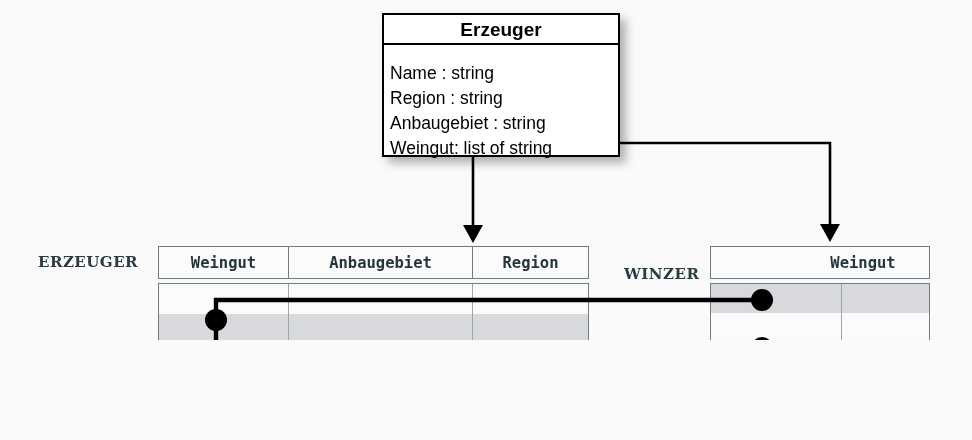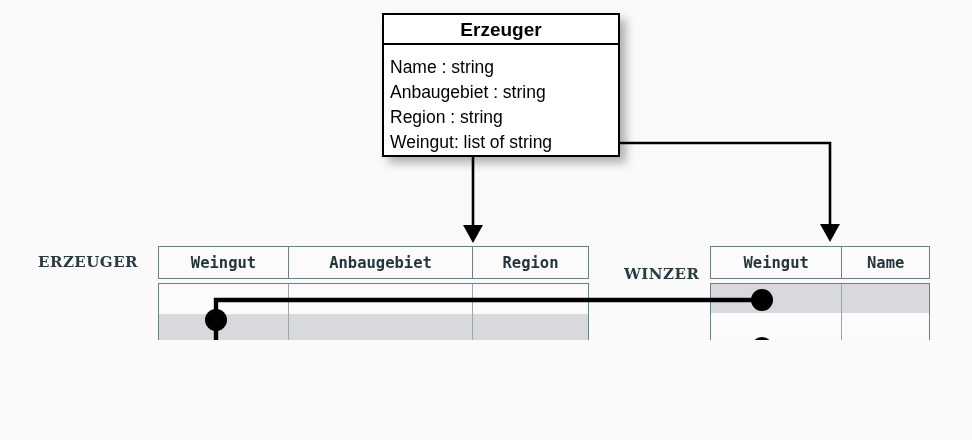--- a/index.html
+++ b/index.html
@@ -34,21 +34,21 @@
     line-height: 30px;
     text-align: center;
     font-weight: bold;
     font-size: 19px;
     color: #000;
     border-bottom: 2px solid #000;
     box-sizing: border-box;
     font-family: "Liberation Sans", sans-serif;
   }
   #uml-attrs {
-    padding: 10px 0 0 6px;
+    padding: 16px 0 0 6px;
   }
   .uml-attr {
     font-size: 17.5px;
     line-height: 25px;
     color: #000;
     white-space: nowrap;
     font-family: "Liberation Sans", sans-serif;
   }
 
   
@@ -150,22 +150,22 @@
 
     <g>
       <path d="M 607 143 L 830 143 L 830 232" fill="none" stroke="#000000" stroke-width="2.6" marker-end="url(#arrowhead)"></path>
     </g>
   </svg>
 
   <div id="uml-box">
     <div id="uml-title">Erzeuger</div>
     <div id="uml-attrs">
       <div class="uml-attr">Name : string</div>
+      <div class="uml-attr">Region : string</div>
       <div class="uml-attr">Anbaugebiet : string</div>
-      <div class="uml-attr">Region : string</div>
       <div class="uml-attr">Weingut: list of string</div>
     </div>
   </div>
 
   <div class="tbl-label" id="label-erzeuger">ERZEUGER</div>
 
   <div class="tbl-head" id="erz-head">
     <div class="hcell erz-c0">Weingut</div>
     <div class="hcell erz-c1">Anbaugebiet</div>
     <div class="hcell erz-c2">Region</div>
@@ -191,21 +191,20 @@
       <div class="bcell erz-c0"></div>
       <div class="bcell erz-c1"></div>
       <div class="bcell erz-c2"></div>
     </div>
   </div>
 
   <div class="tbl-label" id="label-winzer">WINZER</div>
 
   <div class="tbl-head" id="win-head">
     <div class="hcell win-c0">Weingut</div>
-    <div class="hcell win-c1">Name</div>
   </div>
 
   <div class="tbl-body" id="win-body">
     <div class="brow shaded">
       <div class="bcell win-c0"></div>
       <div class="bcell win-c1"></div>
     </div>
     <div class="brow">
       <div class="bcell win-c0"></div>
       <div class="bcell win-c1"></div>

